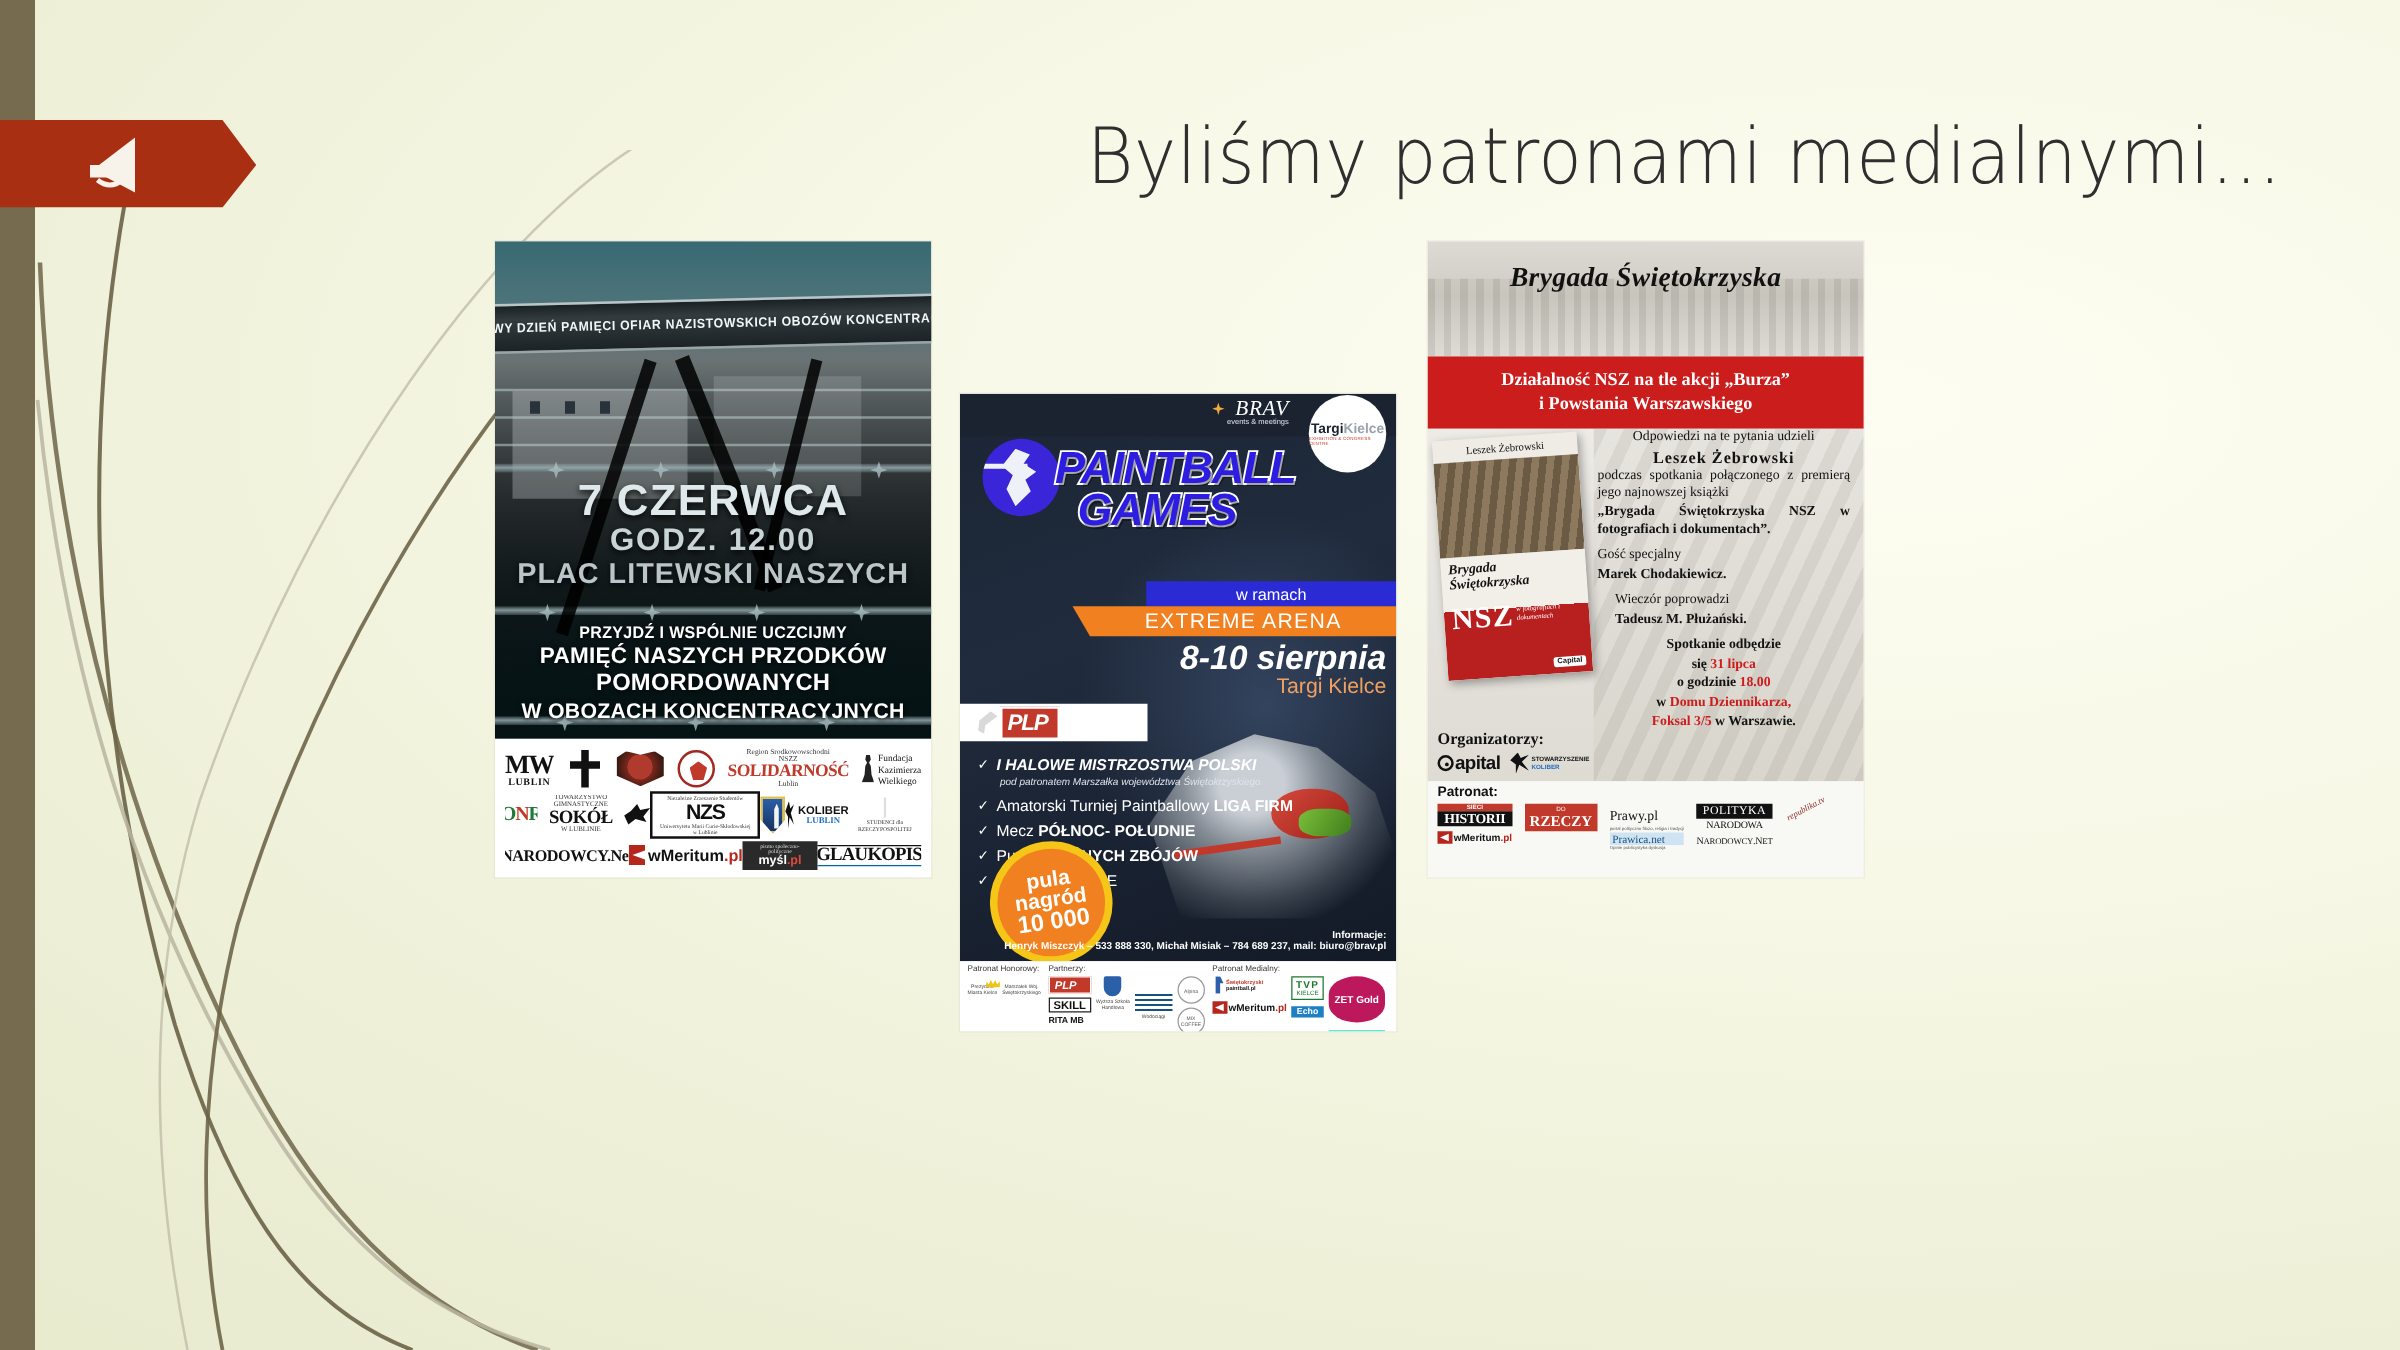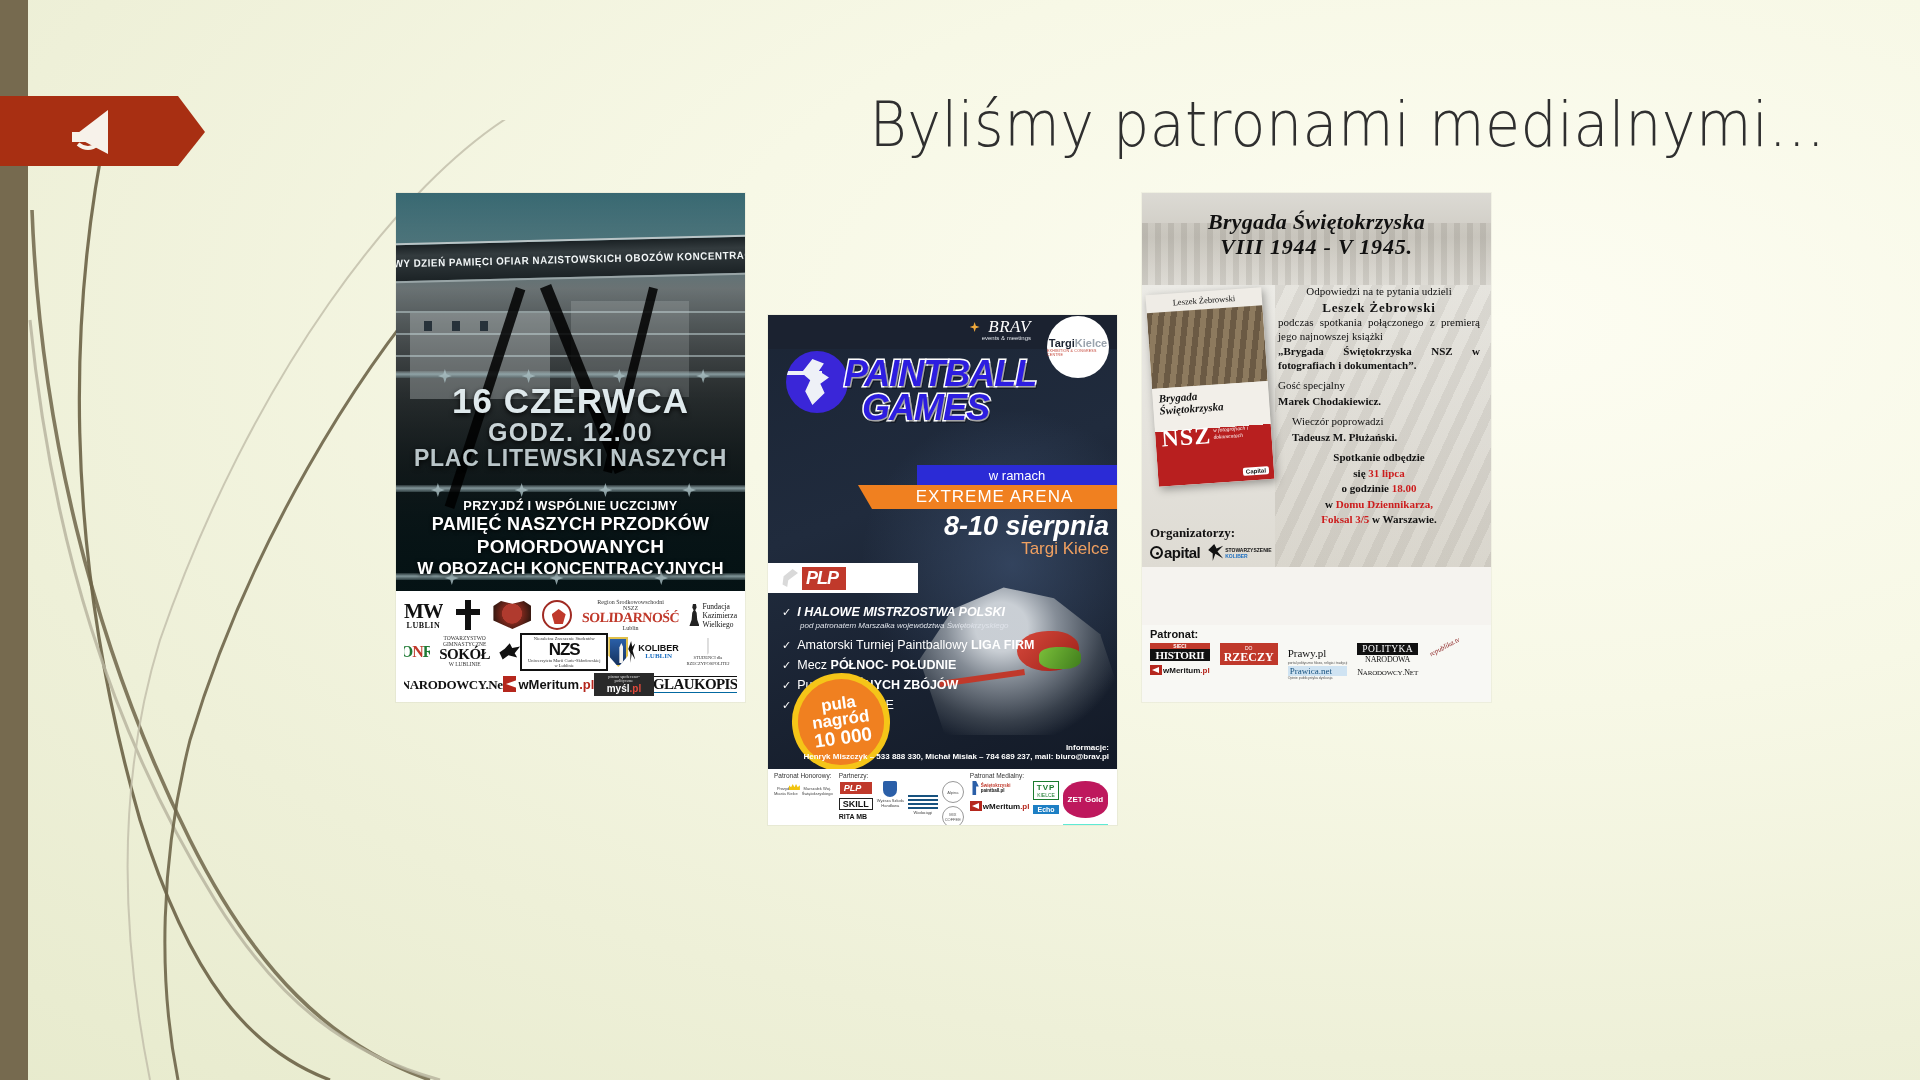--- a/index.html
+++ b/index.html
@@ -517,21 +517,21 @@
       <div class="bw-barb" style="left:82%;top:290px"></div>
       <div class="bw-barb" style="left:14%;top:378px"></div>
       <div class="bw-barb" style="left:44%;top:378px"></div>
       <div class="bw-barb" style="left:74%;top:378px"></div>
 
       <div class="p1-post" style="left:24%;top:90px;width:10px;height:230px;transform:rotate(18deg)"></div>
       <div class="p1-post" style="left:52%;top:86px;width:12px;height:200px;transform:rotate(-22deg)"></div>
       <div class="p1-post" style="left:66%;top:92px;width:9px;height:190px;transform:rotate(14deg)"></div>
 
       <div class="p1-head">
-        <div class="p1-date">16 CZERWCA</div>
+        <div class="p1-date">7 CZERWCA</div>
         <div class="p1-time">GODZ. 12.00</div>
         <div class="p1-place">PLAC LITEWSKI NASZYCH</div>
       </div>
 
       <div class="p1-sub">
         <span class="l1">PRZYJDŹ I WSPÓLNIE UCZCIJMY</span>
         <span class="l2">PAMIĘĆ  NASZYCH PRZODKÓW</span>
         <span class="l3">POMORDOWANYCH</span>
         <span class="l4">W OBOZACH KONCENTRACYJNYCH</span>
       </div>
@@ -768,24 +768,27 @@
         </div>
       </div>
     </div>
   </div>
 
   <div class="poster" id="poster-3">
     <div class="p3-top">
       <div class="crowd"></div>
       <div class="p3-title">
         <span class="a">Brygada Świętokrzyska</span>
-        <span class="b">VIII 1944 - V 1945.</span>
       </div>
     </div>
 
+    <div class="p3-red">
+      <span>Działalność NSZ na tle akcji „Burza”</span>
+      <span>i Powstania Warszawskiego</span>
+    </div>
 
     <div class="p3-body">
       <div class="bgphoto"></div>
 
       <div class="p3-book">
         <div class="author">Leszek Żebrowski</div>
         <div class="photo"></div>
         <div class="redarea"></div>
         <div class="bt">
           <span>Brygada</span><br>

